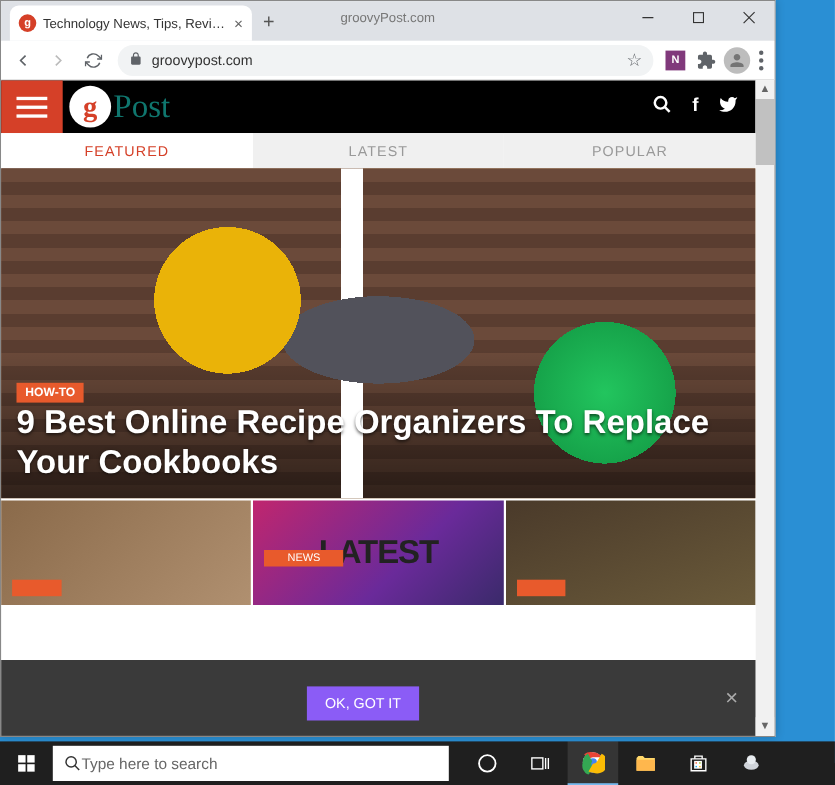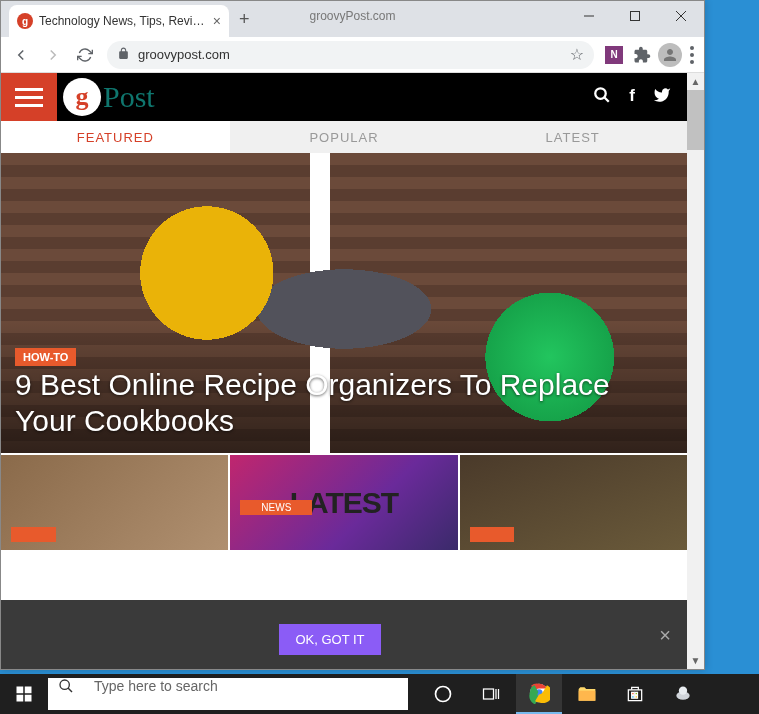--- a/index.html
+++ b/index.html
@@ -46,38 +46,38 @@
 .page-tab.active{background:#fff;color:#d54028;}
 .hero{height:300px;position:relative;background:linear-gradient(135deg,#6b4a3a 0%,#8a6347 20%,#a07850 40%,#b08a5a 100%);overflow:hidden;}
 .hero::before{content:"";position:absolute;inset:0;background:
  radial-gradient(circle at 30% 40%,#eab308 0%,#eab308 13%,transparent 13%),
  radial-gradient(ellipse at 50% 52%,#52525b 0%,#52525b 18%,transparent 18%),
  linear-gradient(90deg,transparent 45%,#fff 45%,#fff 48%,transparent 48%),
  radial-gradient(circle at 80% 68%,#22c55e 0%,#16a34a 11%,transparent 11%),
  linear-gradient(180deg,rgba(0,0,0,0) 55%,rgba(0,0,0,.55) 100%),
  repeating-linear-gradient(0deg,#6b4a3a 0px,#6b4a3a 12px,#5a3d30 12px,#5a3d30 24px);}
 .badge{position:absolute;left:14px;top:195px;background:#e85a2c;color:#fff;font-size:11px;font-weight:bold;padding:3px 8px;}
-.hero-title{position:absolute;left:14px;right:14px;bottom:14px;color:#fff;font-size:30px;font-weight:normal;line-height:1.2;text-shadow:0 1px 3px rgba(0,0,0,.6);}
+.hero-title{position:absolute;left:14px;right:14px;bottom:14px;color:#fff;font-size:30px;font-weight:bold;line-height:1.2;text-shadow:0 1px 3px rgba(0,0,0,.6);}
 .thumbs{display:flex;gap:2px;height:95px;margin-top:2px;}
 .thumb{flex:1;position:relative;overflow:hidden;}
 .thumb1{background:linear-gradient(135deg,#8a6a4a,#b09070);}
 .thumb2{background:linear-gradient(135deg,#c0266e 0%,#6a2a9a 60%,#3a2a6a 100%);}
 .thumb3{background:linear-gradient(160deg,#4a3a2a,#6a5a3a);}
 .thumb .tbadge{position:absolute;left:10px;bottom:8px;background:#e85a2c;color:#fff;font-size:10px;font-weight:normal;padding:2px 21px;}
 .thumb2 .tbadge{bottom:35px;}
 .music-text{position:absolute;left:50%;top:50%;transform:translate(-50%,-50%);font-size:30px;font-weight:900;color:#222;letter-spacing:-1px;}
 .cookie-bar{position:absolute;left:0;right:17px;bottom:0;background:rgba(50,50,50,.96);padding:14px 42px 14px 14px;text-align:center;}
 .cookie-text{color:#ddd;font-size:13px;line-height:1.5;}
 .cookie-text a{color:#e85a2c;text-decoration:none;}
 .cookie-btn{display:inline-block;margin-top:10px;background:#8b5cf6;color:#fff;padding:8px 16px;font-size:13px;cursor:pointer;border:none;}
 .cookie-close{position:absolute;right:16px;top:50%;transform:translateY(-50%);color:#aaa;font-size:20px;cursor:pointer;}
 .taskbar{position:absolute;left:0;bottom:0;width:759px;height:40px;background:#1f1f1f;display:flex;align-items:center;}
 .start{width:48px;height:40px;display:flex;align-items:center;justify-content:center;cursor:pointer;}
 .start svg{width:18px;height:18px;fill:#fff;}
-.search-box{height:32px;width:360px;background:#fff;margin-left:0;display:flex;align-items:flex-end;padding:16px 10px;gap:20px;}
+.search-box{height:32px;width:360px;background:#fff;margin-left:0;display:flex;align-items:center;padding:0 10px;gap:0;}
 .search-box svg{width:16px;height:16px;fill:none;stroke:#333;stroke-width:2;}
 .search-box span{color:#666;font-size:14px;}
 .tb-icons{display:flex;margin-left:12px;gap:2px;}
 .tb-icon{width:46px;height:40px;display:flex;align-items:center;justify-content:center;cursor:pointer;}
 .tb-icon.active{background:rgba(255,255,255,.1);border-bottom:2px solid #76b9ed;}
 </style>
 </head>
 <body>
 
 <div class="browser-window">
@@ -171,22 +171,22 @@
                 <line x1="21" y1="21" x2="15" y2="15"></line>
               </svg></span>
      <span><b>f</b></span>
      <span><svg width="18" height="18" viewBox="0 0 24 24" fill="#fff">
                 <path d="M23 3a10.9 10.9 0 01-3.14 1.53 4.48 4.48 0 00-7.86 3v1A10.66 10.66 0 013 4s-4 9 5 13a11.64 11.64 0 01-7 2c9 5 20 0 20-11.5a4.5 4.5 0 00-.08-.83A7.72 7.72 0 0023 3z"></path>
               </svg></span>
     </div>
    </div>
    <div class="tabs-row">
     <div class="page-tab active">FEATURED</div>
+    <div class="page-tab">LATEST</div>
     <div class="page-tab">POPULAR</div>
-    <div class="page-tab">LATEST</div>
    </div>
    <div class="hero">
     <div class="badge">HOW-TO</div>
     <div class="hero-title">9 Best Online Recipe Organizers To Replace Your Cookbooks</div>
    </div>
    <div class="thumbs">
     <div class="thumb thumb1">
             <div class="tbadge">&nbsp;</div>
           </div>
     <div class="thumb thumb2">

